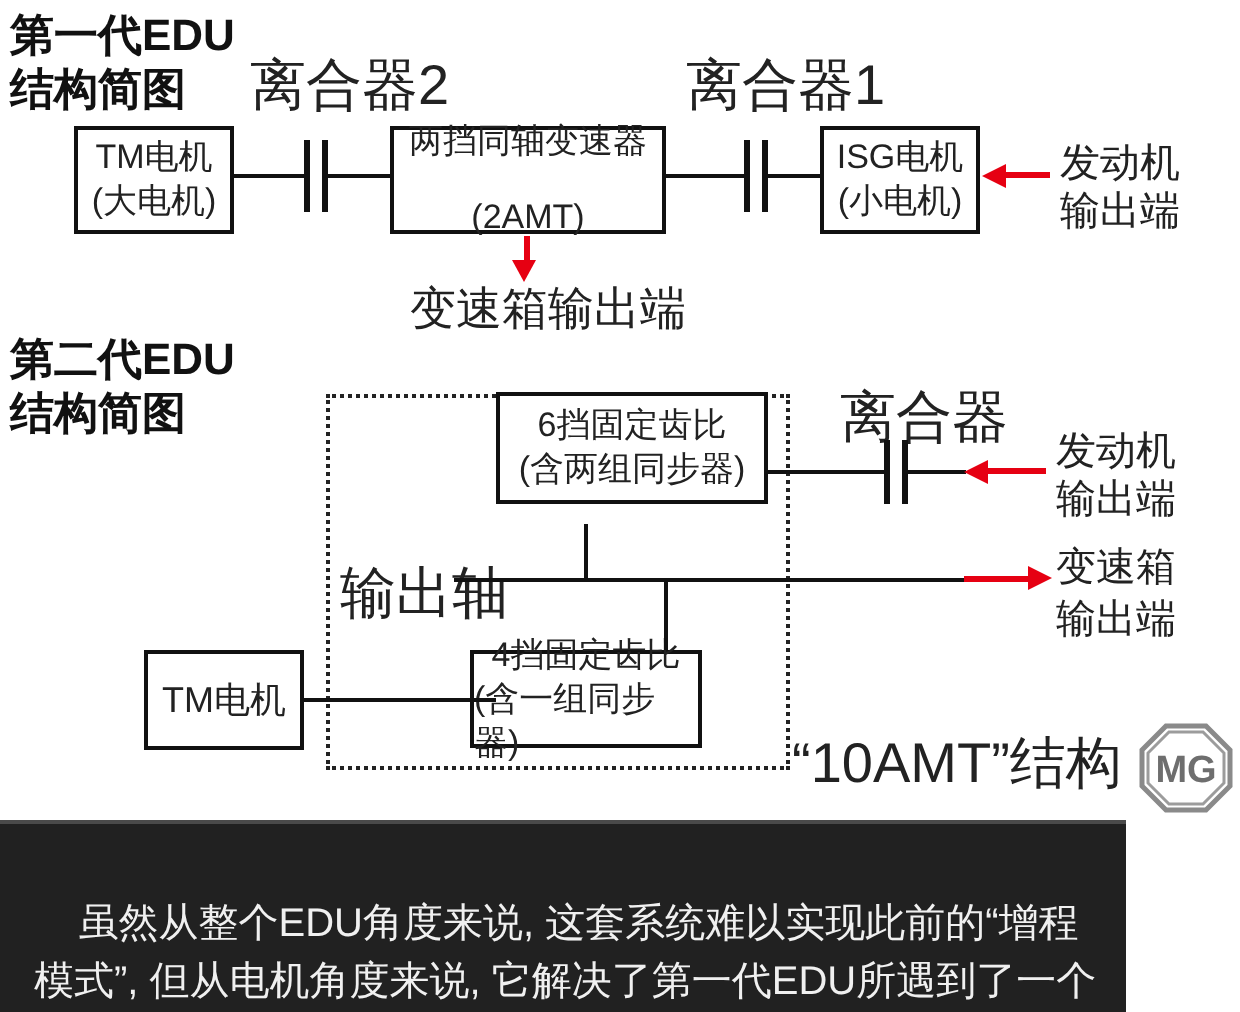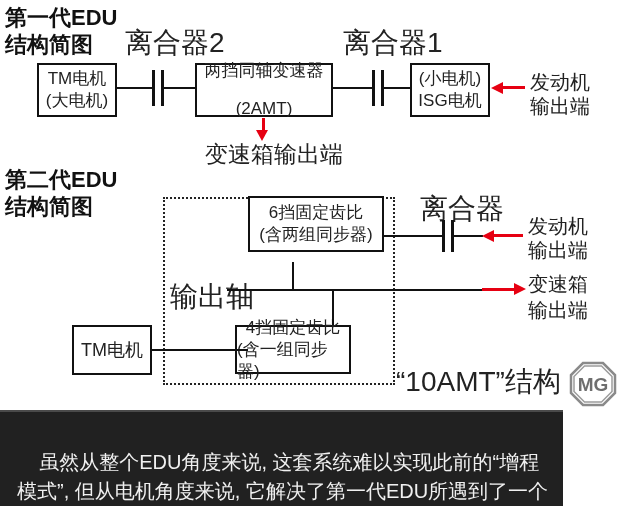--- a/index.html
+++ b/index.html
@@ -40,22 +40,22 @@
 
   <div class="dbox" style="left:37px; top:63px; width:80px; height:54px;">
     <span>TM电机</span>
     <span>(大电机)</span>
   </div>
   <div class="dbox" style="left:195px; top:63px; width:138px; height:54px;gap:16px;">
     <span>两挡同轴变速器</span>
     <span>(2AMT)</span>
   </div>
   <div class="dbox" style="left:410px; top:63px; width:80px; height:54px;">
+    <span>ISG电机</span>
     <span>(小电机)</span>
-    <span>ISG电机</span>
   </div>
 
   <div class="hline" style="left:117px; top:87px; width:35px;"></div>
   <div class="clutch-bar" style="left:152px; top:70px;"></div>
   <div class="clutch-bar" style="left:161px; top:70px;"></div>
   <div class="hline" style="left:164px; top:87px; width:31px;"></div>
   <div class="hline" style="left:333px; top:87px; width:39px;"></div>
   <div class="clutch-bar" style="left:372px; top:70px;"></div>
   <div class="clutch-bar" style="left:381px; top:70px;"></div>
   <div class="hline" style="left:384px; top:87px; width:26px;"></div>

